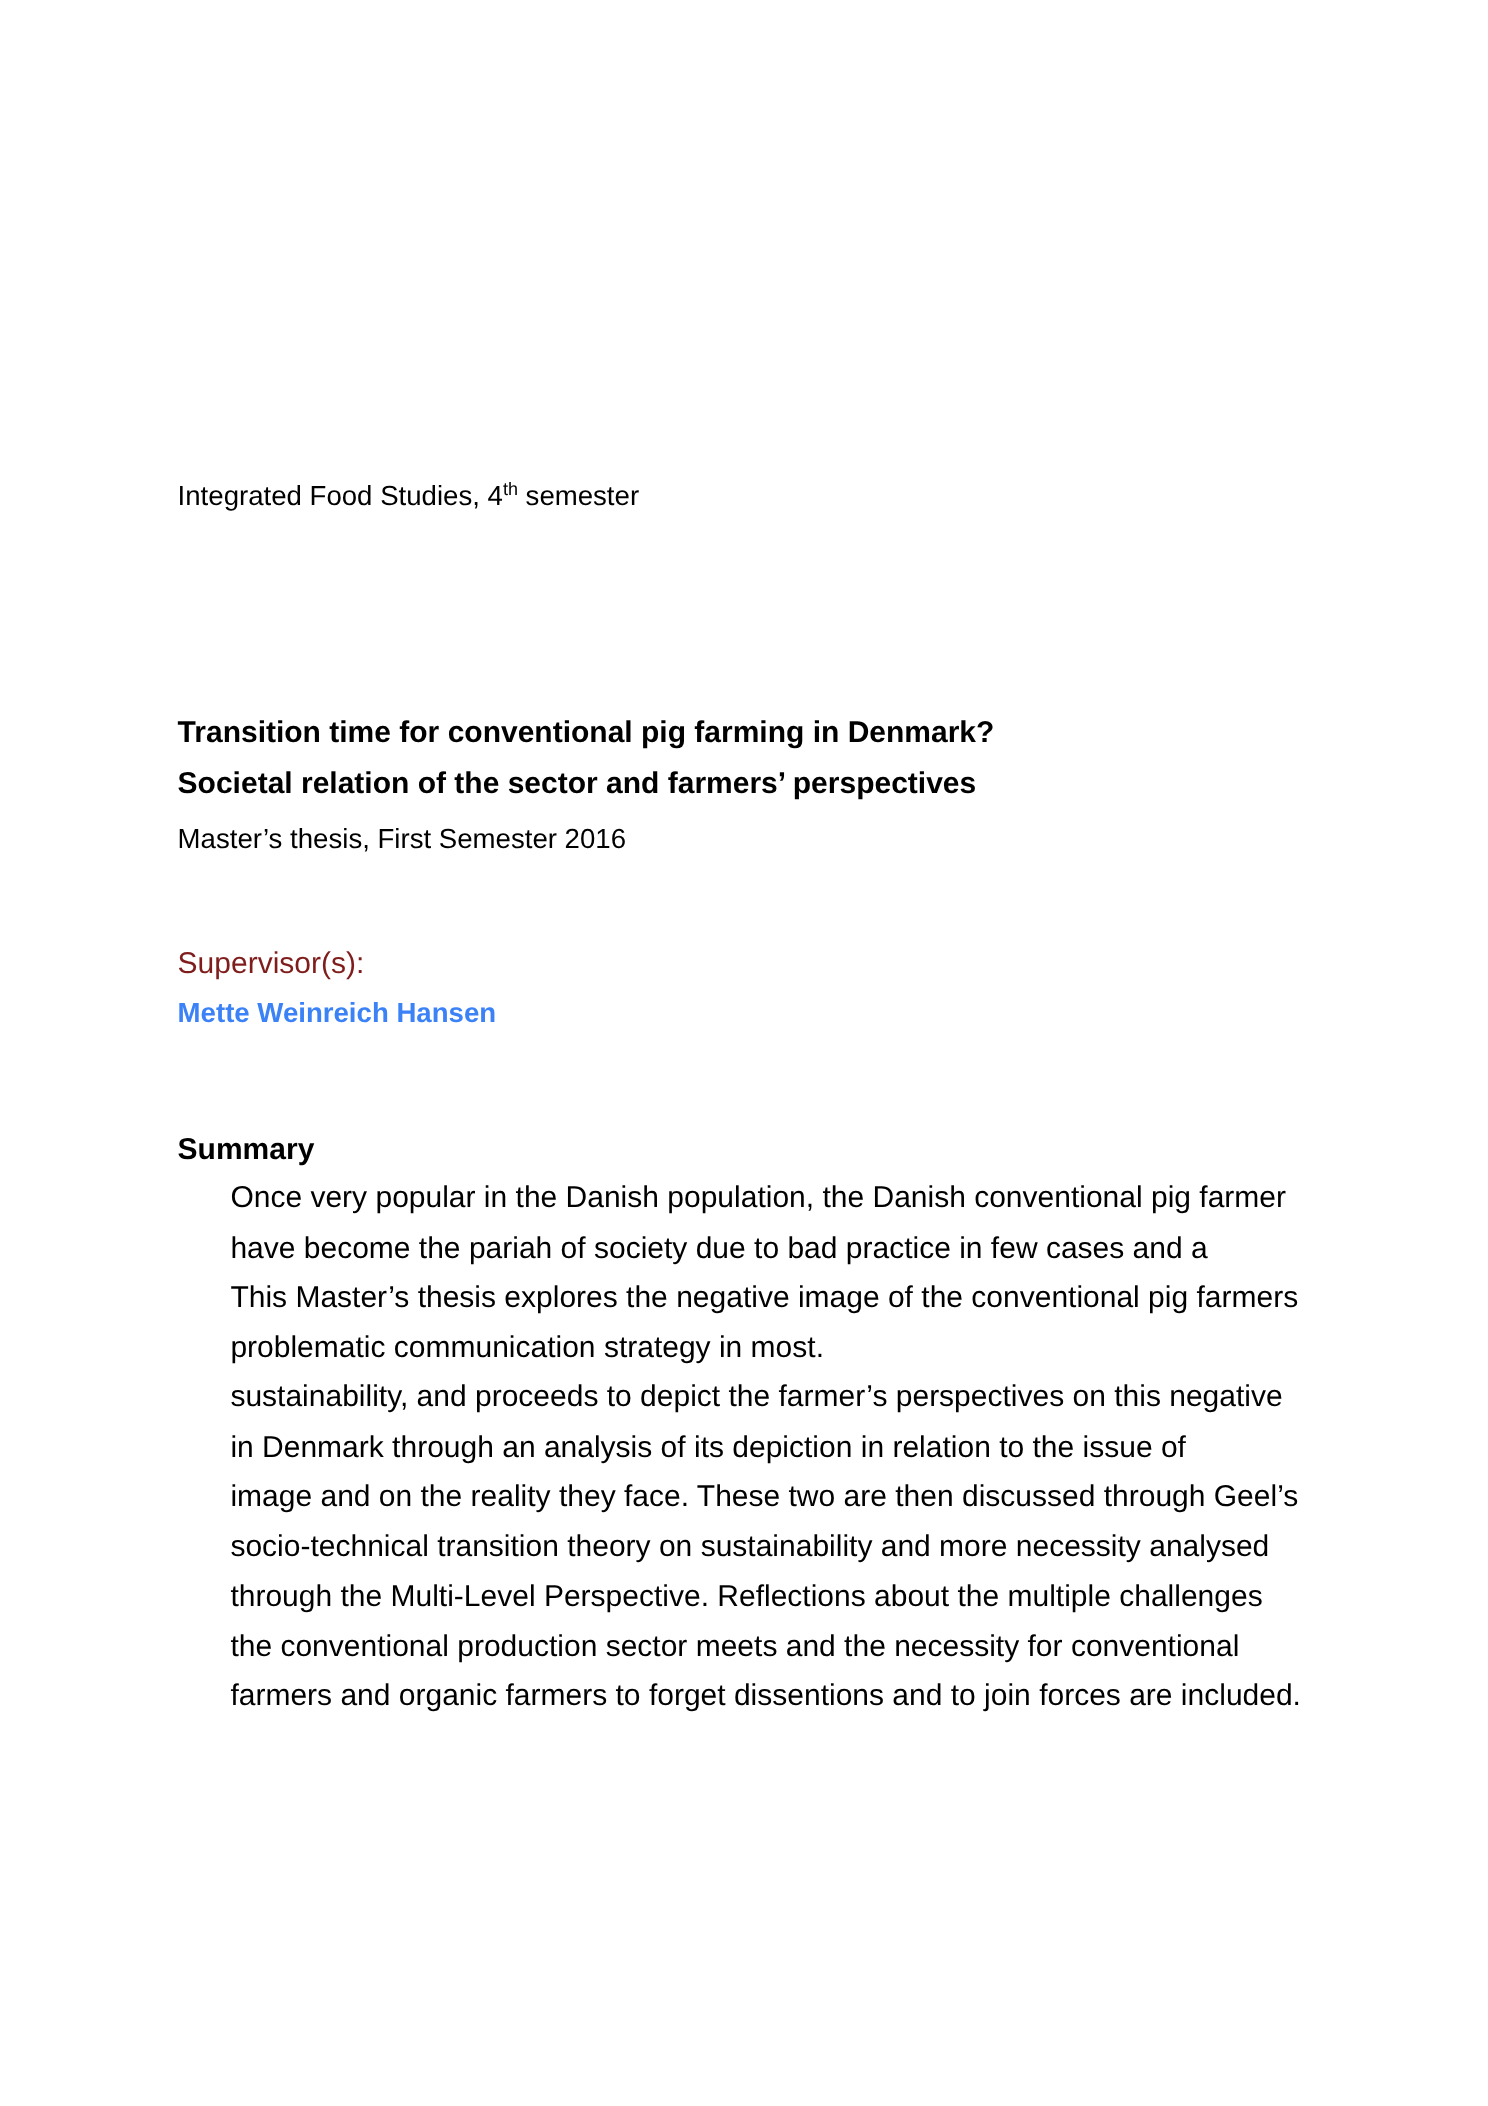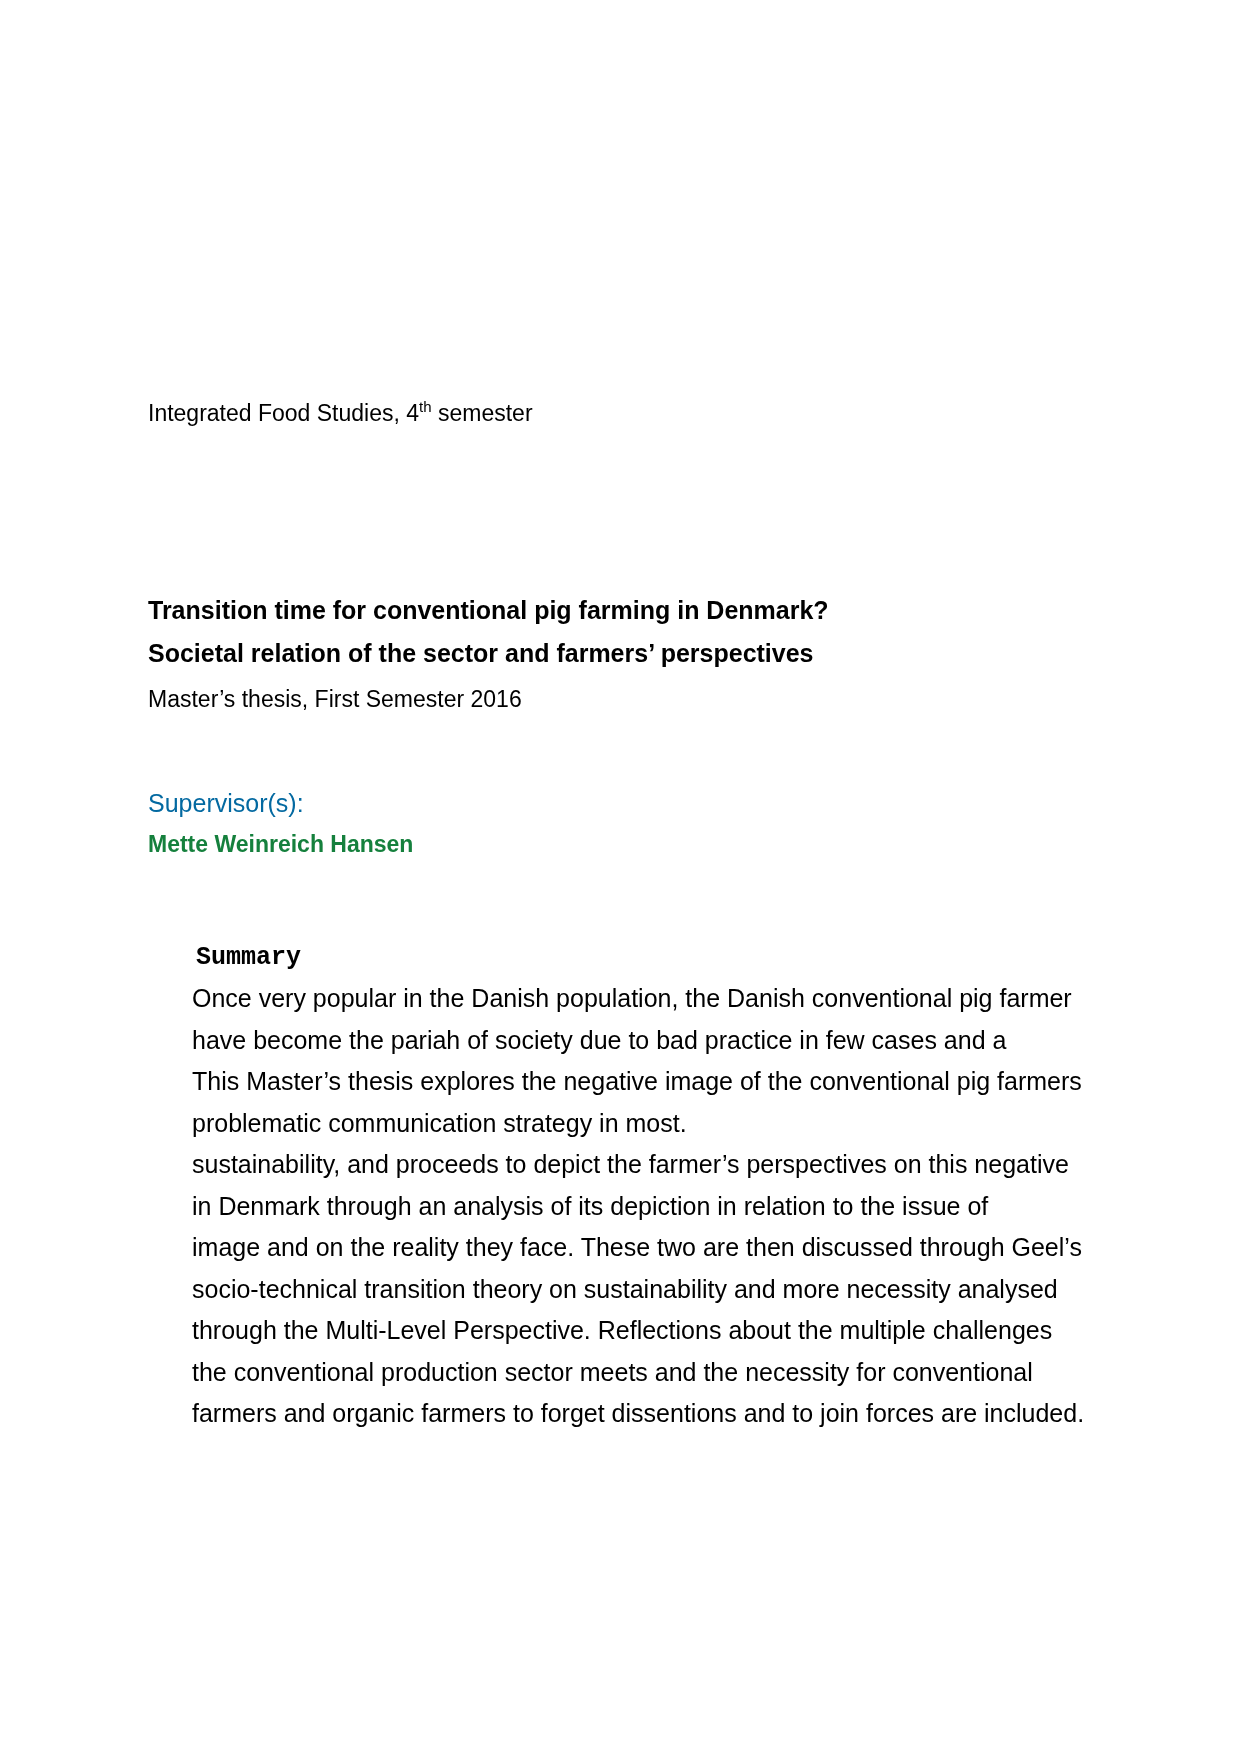--- a/index.html
+++ b/index.html
@@ -51,46 +51,45 @@
     color: #000000;
     white-space: nowrap;
   }
   .supervisor-label {
     position: absolute;
     left: 148px;
     top: 786px;
     font-family: "Liberation Sans", sans-serif;
     font-size: 25px;
     line-height: 34px;
-    color: #0369a1;
+    color: #7f1d1d;
     white-space: nowrap;
   }
   .supervisor-name {
     position: absolute;
     left: 148px;
     top: 829px;
     font-family: "Liberation Sans", sans-serif;
     font-weight: bold;
     font-size: 23px;
     line-height: 31px;
-    color: #15803d;
+    color: #3b82f6;
     white-space: nowrap;
     text-align: center;
   }
   .summary-heading {
     position: absolute;
     left: 148px;
     top: 941px;
-    font-family: Liberation Mono, monospace;
+    font-family: Liberation Sans, sans-serif;
     font-weight: bold;
     font-size: 25px;
     line-height: 34px;
     color: #000000;
     white-space: nowrap;
-    margin-left: 48px;
   }
   .summary-body {
     position: absolute;
     left: 148px;
     top: 978px;
     font-family: "Liberation Sans", sans-serif;
     font-size: 25px;
     line-height: 41.5px;
     color: #000000;
   }

